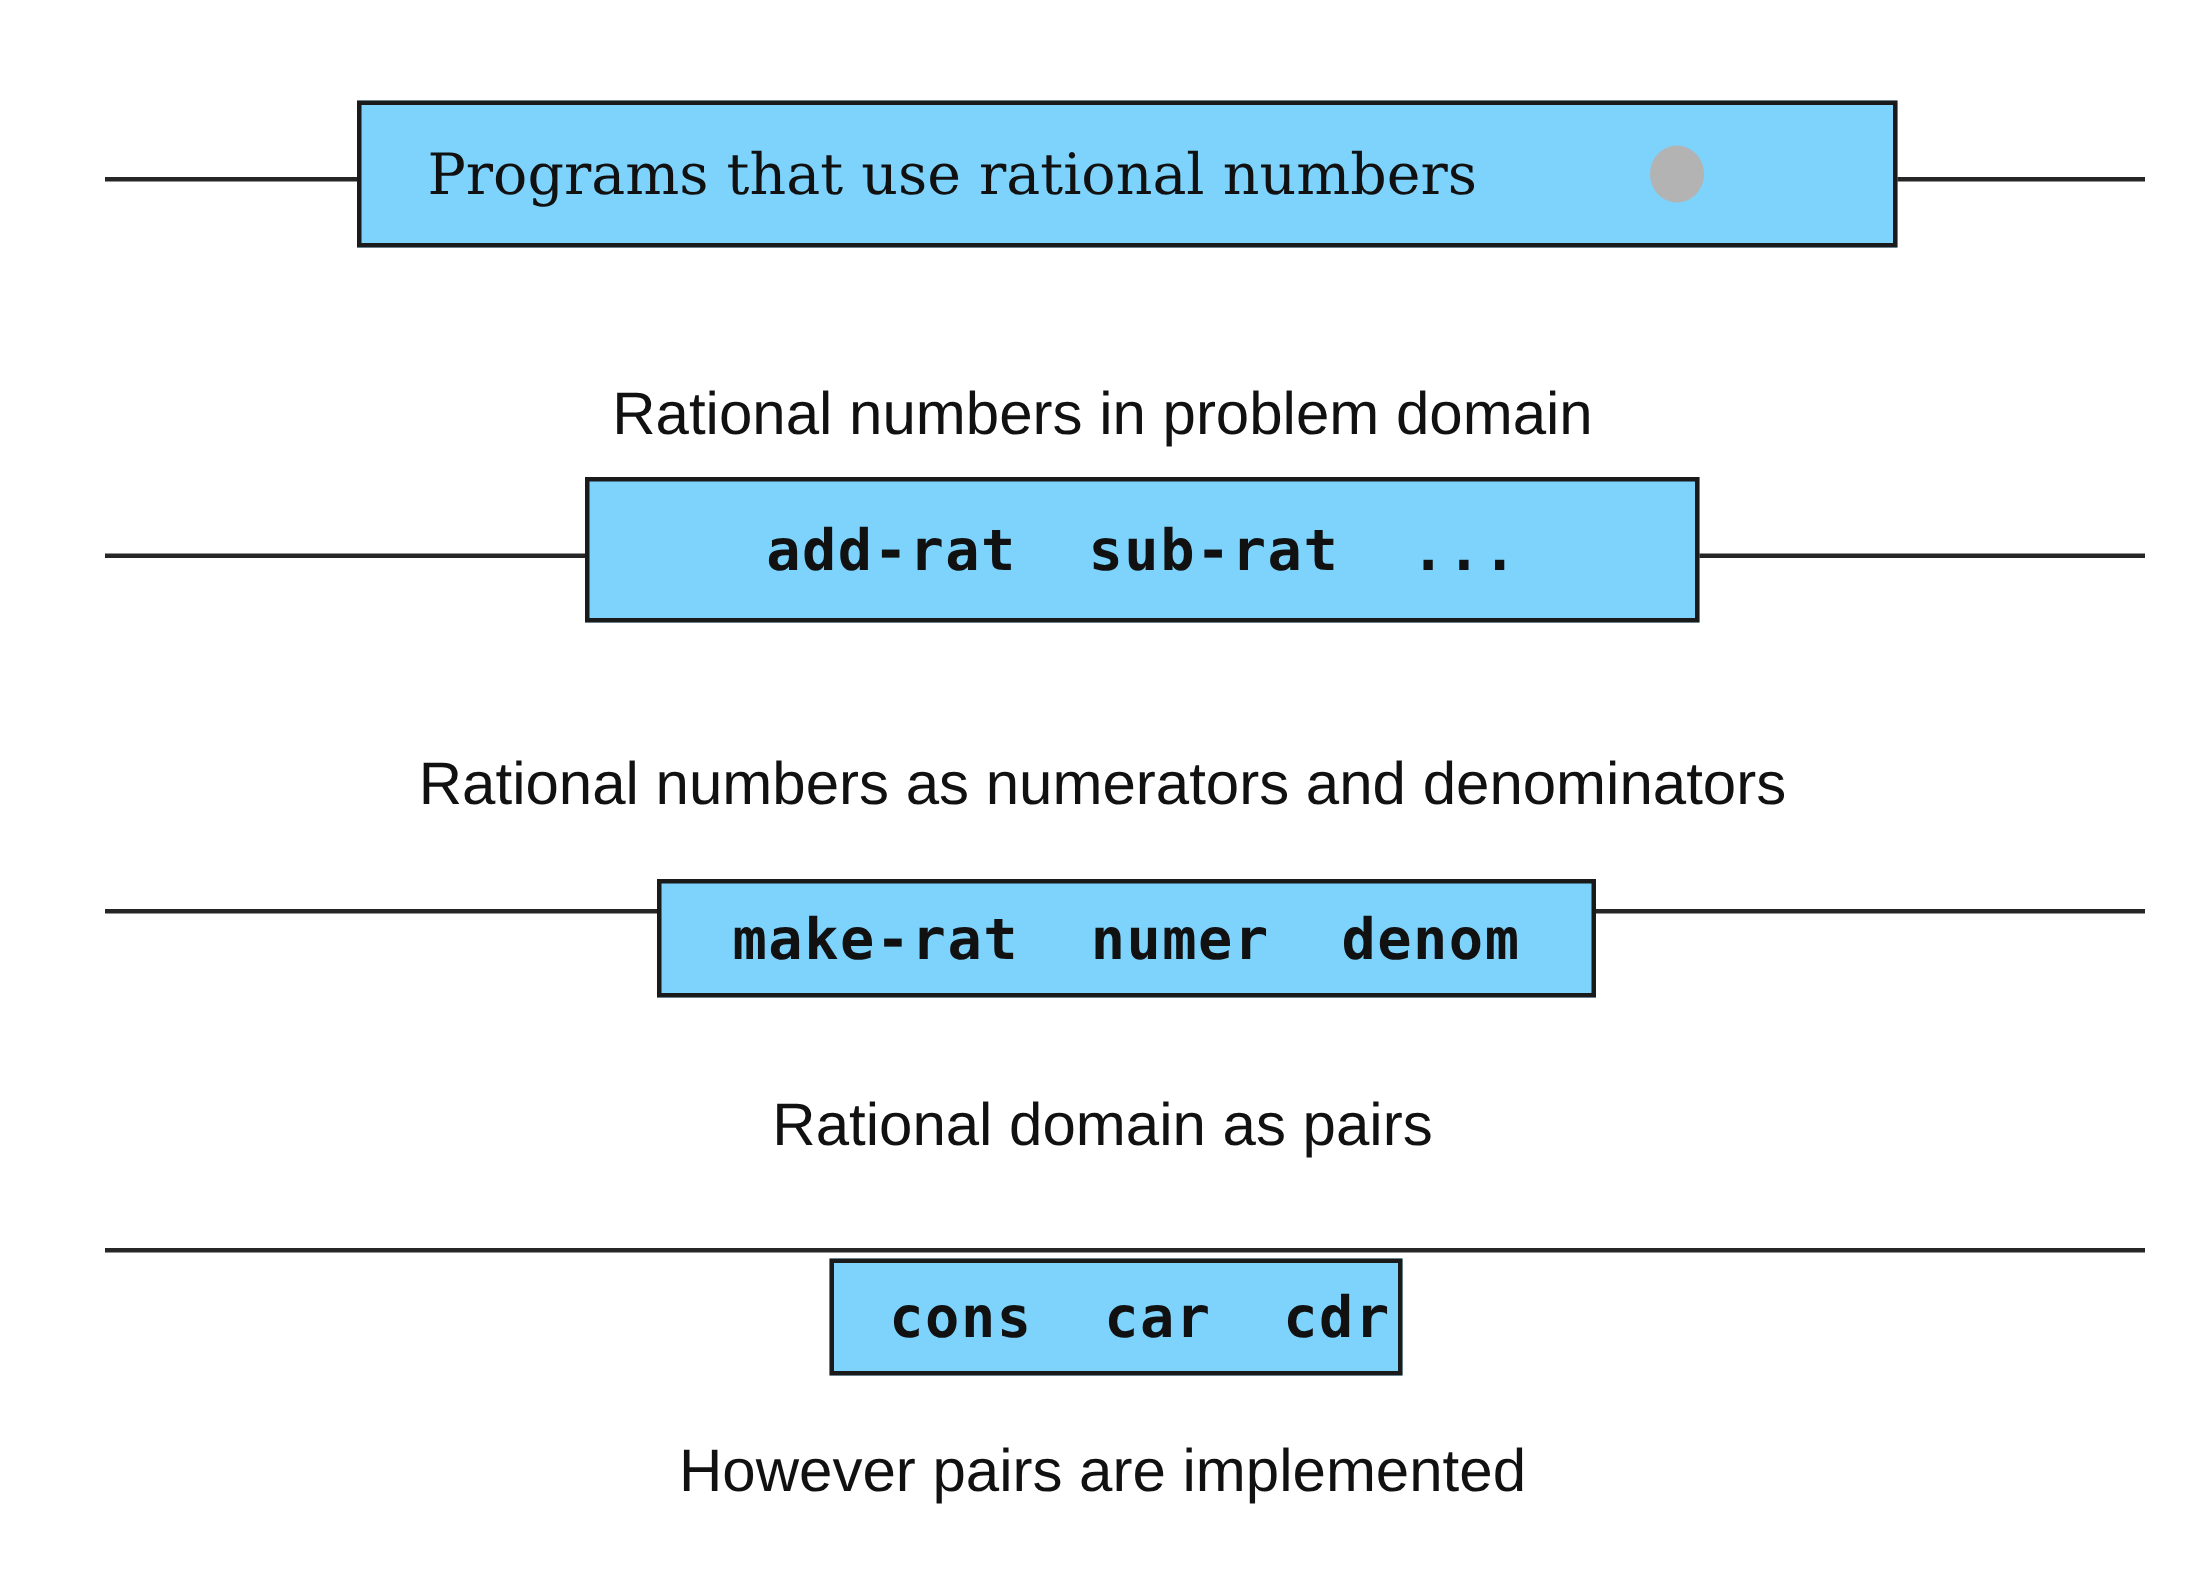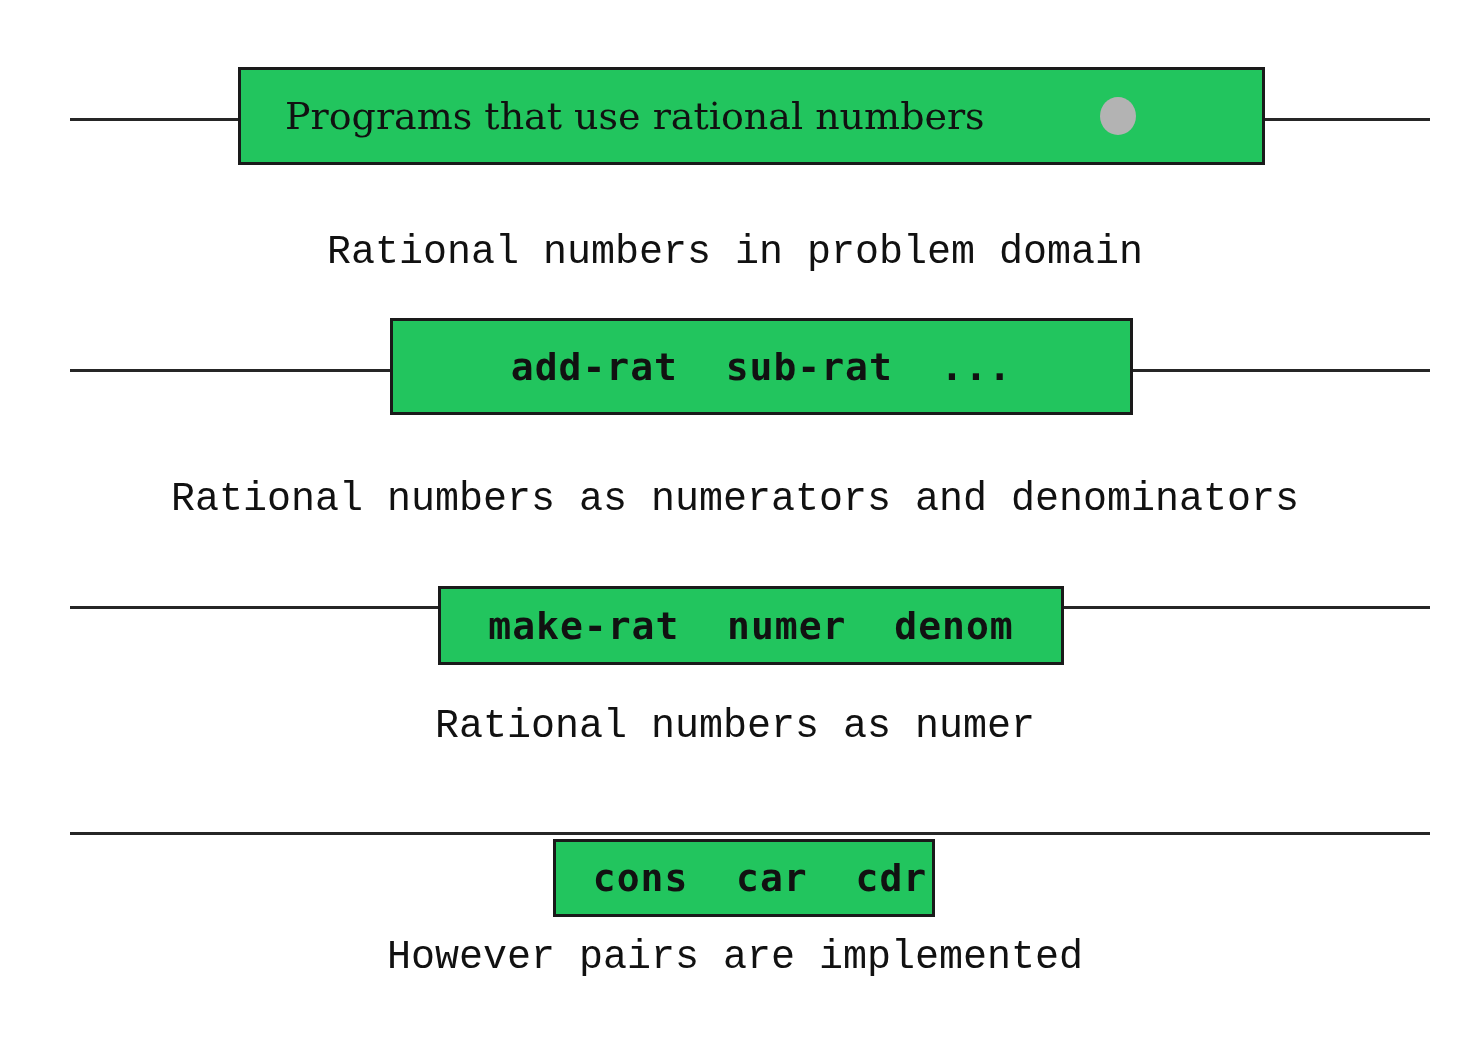--- a/index.html
+++ b/index.html
@@ -24,21 +24,21 @@
     position: absolute;
     height: 0;
     border-top: 3px solid #262626;
     z-index: 1;
   }
 
   
   .layer-box {
     position: absolute;
     box-sizing: border-box;
-    background: #22c55e;
+    background: #7dd3fc;
     border: 3px solid #1a1a1a;
     z-index: 2;
     display: flex;
     align-items: center;
     justify-content: center;
   }
 
   .box-label {
     white-space: pre;
     color: #111111;
@@ -82,24 +82,25 @@
     margin-right: 100px;
   }
 
   
   .barrier-caption {
     position: absolute;
     left: 0;
     width: 1470px;
     text-align: center;
     color: #111111;
-    font-family: Liberation Mono, monospace;
+    font-family: Liberation Sans, sans-serif;
     font-size: 40px;
     white-space: pre;
     z-index: 3;
+    margin-top: 24px;
   }
 </style>
 </head>
 <body>
 
 <div id="canvas">
 
   <div class="barrier-line" style="left:70px; top:118px; width:1360px;"></div>
   <div class="barrier-line" style="left:70px; top:369px; width:1360px;"></div>
   <div class="barrier-line" style="left:70px; top:606px; width:1360px;"></div>
@@ -122,17 +123,17 @@
   </div>
 
   <div class="layer-box box-mono" style="left:553px; top:839px; width:382px; height:78px;padding-left:32px;">
     <span class="box-label">cons  car  cdr</span>
   </div>
 
   <div class="barrier-caption" style="top:230px;">Rational numbers in problem domain</div>
 
   <div class="barrier-caption" style="top:477px;">Rational numbers as numerators and denominators</div>
 
-  <div class="barrier-caption" style="top:704px;">Rational numbers as numer</div>
+  <div class="barrier-caption" style="top:704px;">Rational domain as pairs</div>
 
   <div class="barrier-caption" style="top:935px;">However pairs are implemented</div>
 
 </div>
 
 </body></html>

